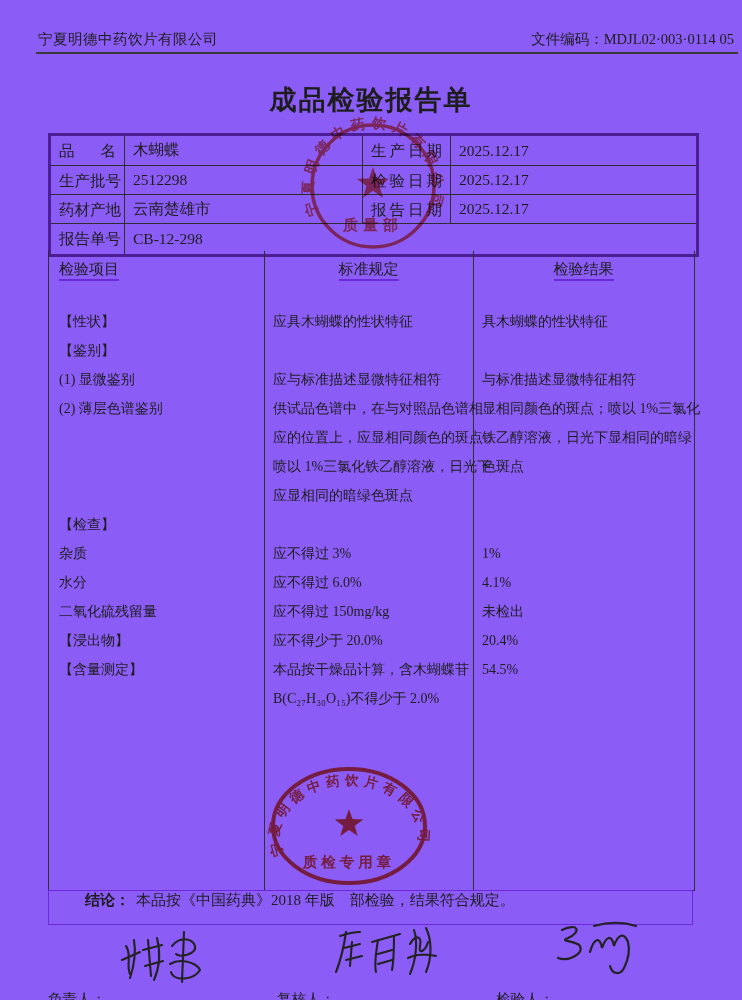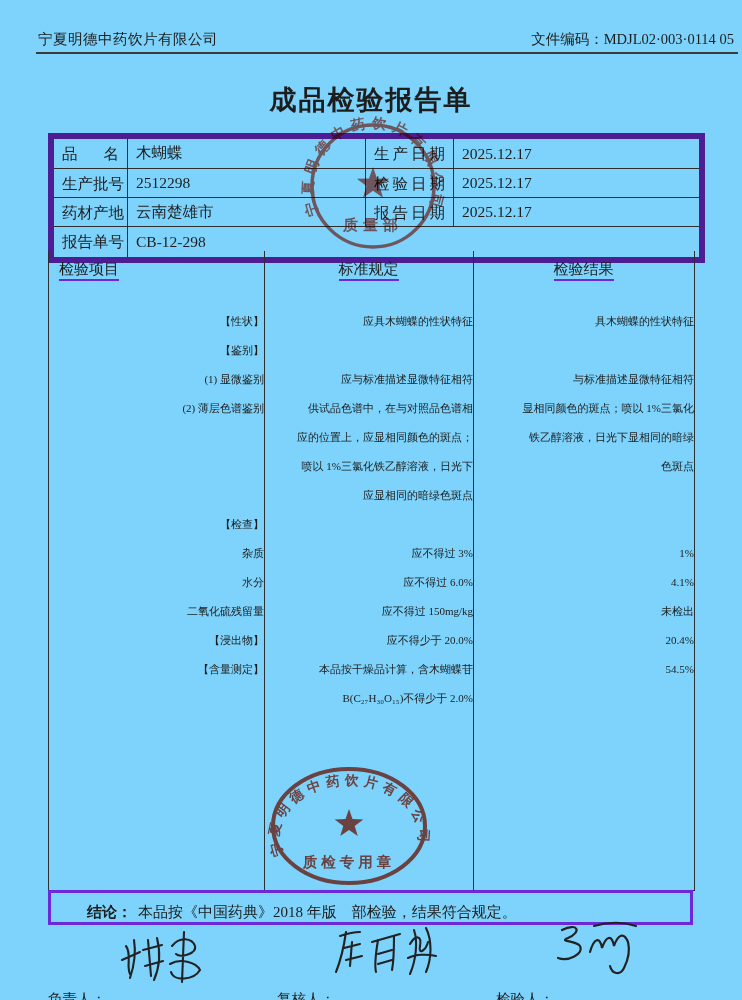--- a/index.html
+++ b/index.html
@@ -1,54 +1,54 @@
 <!DOCTYPE html>
 <html><head>
 <meta charset="utf-8">
 <style>
   html,body{margin:0;padding:0;background:#ffffff;}
-  .page{position:relative;width:742px;height:1000px;background:#7dd3fc;overflow:hidden;
+  .page{position:relative;width:742px;height:1000px;background:#8b5cf6;overflow:hidden;
         font-family:"Liberation Serif","DejaVu Serif",serif;color:#1d1d1d;}
   
   .hdr-company{position:absolute;left:38px;top:30px;font-size:14.5px;letter-spacing:.5px;}
   .hdr-code{position:absolute;right:8px;top:30px;font-size:14.5px;}
   .hdr-rule{position:absolute;left:36px;right:4px;top:52px;height:2px;background:#3a3a3a;}
   .doc-title{position:absolute;left:0;right:0;top:82px;text-align:center;font-size:27px;
              font-weight:bold;letter-spacing:2px;}
   
   .info-table{position:absolute;left:48px;top:133px;width:645px;height:118px;
-              border:6px solid #4c1d95;display:grid;
+              border:3px solid #4c1d95;display:grid;
               grid-template-columns:74px 238px 88px 245px;
               grid-template-rows:30px 29px 29px 30px;font-size:15.5px;}
   .icell{border-right:1px solid #2e2e2e;border-bottom:1px solid #2e2e2e;
          display:flex;align-items:center;padding:0 8px;white-space:nowrap;}
   .icell.lastcol{border-right:none;}
   .icell.lastrow{border-bottom:none;}
   .icell.jlabel{display:block;line-height:29px;text-align:justify;text-align-last:justify;}
   .icell.merged{grid-column:2 / 5;}
   
   .main-table{position:absolute;left:48px;top:251px;width:645px;height:639px;
               border:1px solid #2e2e2e;border-top:none;}
   .vline{position:absolute;top:0;bottom:0;width:1px;background:#2e2e2e;}
   .vline.v1{left:215px;} .vline.v2{left:424px;}
   .mt-head{display:flex;height:44px;font-size:15px;padding-top:9px;box-sizing:border-box;}
   .mt-head .h1{width:215px;padding-left:10px;box-sizing:border-box;}
   .mt-head .h2{width:209px;text-align:center;}
   .mt-head .h3{width:221px;text-align:center;}
   .mt-head span{border-bottom:2px solid #6d28d9;padding-bottom:2px;}
   .mt-body{padding-top:12px;}
   .trow{display:flex;}
-  .cell{font-size:11px;line-height:29px;box-sizing:border-box;text-align:right;}
+  .cell{font-size:14px;line-height:29px;box-sizing:border-box;}
   .cell.c1{width:215px;padding-left:10px;}
   .cell.c2{width:209px;padding-left:9px;font-family:Liberation Serif, serif;}
   .cell.c3{width:221px;padding-left:9px;}
   .line{white-space:nowrap;}
   
   .conclusion{position:absolute;left:48px;top:890px;width:645px;height:35px;
-              border:3px solid #6d28d9;box-sizing:border-box;display:flex;align-items:flex-end;
+              border:1px solid #6d28d9;box-sizing:border-box;display:flex;align-items:flex-start;
               font-size:15px;}
   .conclusion .lab{margin-left:36px;font-weight:bold;}
   .conclusion .txt{margin-left:6px;}
   
   .sig-label{position:absolute;font-size:14.5px;top:955px;margin-top:35px;}
   .sl1{left:48px;} .sl2{left:277px;} .sl3{left:496px;}
   .sigsvg{position:absolute;}
   .sg1{left:118px;top:926px;} .sg2{left:330px;top:920px;} .sg3{left:548px;top:918px;}
   
   .stamp{position:absolute;mix-blend-mode:multiply;}

